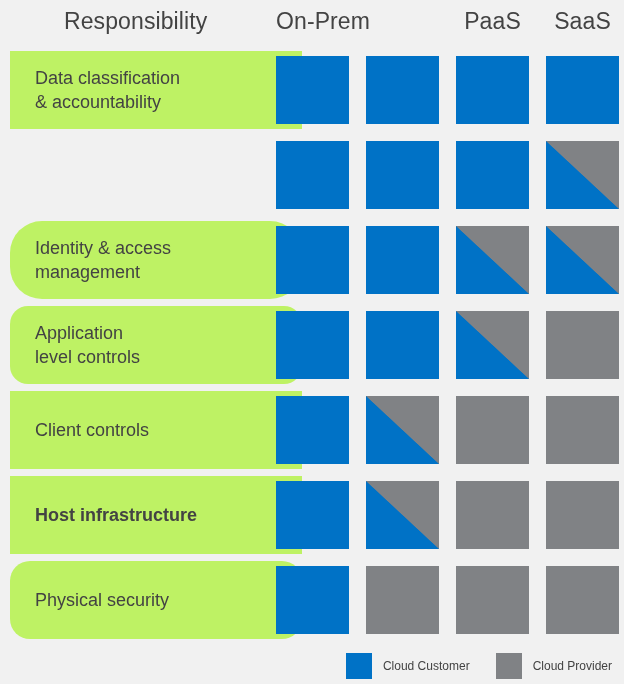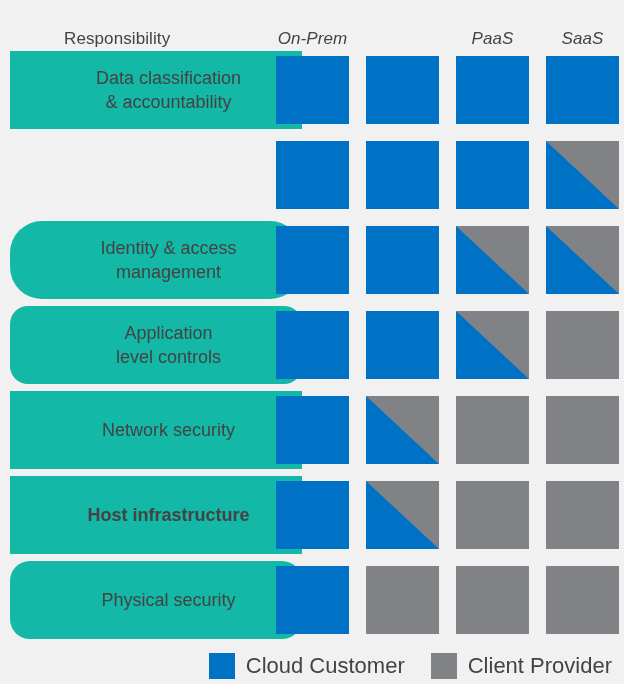--- a/index.html
+++ b/index.html
@@ -25,42 +25,41 @@
 
   
   .header-row {
     position: absolute;
     left: 0; top: 0;
     width: 624px;
     height: 46px;
   }
   .hdr {
     position: absolute;
-    top: 25px;
-    font-size: 17px;
+    top: 7px;
+    font-size: 23px;
     line-height: 28px;
     color: #434343;
     white-space: nowrap;
     letter-spacing: 0.1px;
   }
   .hdr-resp { left: 64px; }
-  .hdr-col  { text-align: center; font-style: italic; }
+  .hdr-col  { text-align: center; }
 
   
   .label-chip {
     position: absolute;
     left: 10px;
     width: 292px;
-    background: #14b8a6;
+    background: #bef264;
     box-sizing: border-box;
     padding-left: 25px;
     display: flex;
     flex-direction: column;
     justify-content: center;
-    text-align: center;
   }
   .label-chip .ltext {
     font-size: 18px;
     line-height: 24.5px;
     color: #434343;
     white-space: pre-line;
   }
 
   
   .cell {
@@ -98,21 +97,21 @@
     margin-left: 26px;
   }
   .legend-swatch {
     width: 26px;
     height: 26px;
     flex: 0 0 auto;
   }
   .sw-customer { background: #0072c6; }
   .sw-provider { background: #808285; }
   .legend-label {
-    font-size: 22px;
+    font-size: 12px;
     line-height: 26px;
     color: #434343;
     margin-left: 11px;
     white-space: nowrap;
   }
 </style>
 </head>
 <body>
 
 <div id="matrix">
@@ -153,21 +152,21 @@
       <div class="ltext">Application
 level controls</div>
     </div>
     <div class="cell cell-full" style="left: 276px; top: 311px; width: 73px; height: 68px;"></div>
     <div class="cell cell-full" style="left: 366px; top: 311px; width: 73px; height: 68px;"></div>
     <div class="cell cell-split" style="left: 456px; top: 311px; width: 73px; height: 68px;">
       <div class="tri"></div>
     </div>
     <div class="cell cell-none" style="left: 546px; top: 311px; width: 73px; height: 68px;"></div>
     <div class="label-chip" style="top: 391px; height: 78px;">
-      <div class="ltext">Network security</div>
+      <div class="ltext">Client controls</div>
     </div>
     <div class="cell cell-full" style="left: 276px; top: 396px; width: 73px; height: 68px;"></div>
     <div class="cell cell-split" style="left: 366px; top: 396px; width: 73px; height: 68px;">
       <div class="tri"></div>
     </div>
     <div class="cell cell-none" style="left: 456px; top: 396px; width: 73px; height: 68px;"></div>
     <div class="cell cell-none" style="left: 546px; top: 396px; width: 73px; height: 68px;"></div>
     <div class="label-chip" style="top: 476px; height: 78px; font-weight: bold;">
       <div class="ltext">Host infrastructure</div>
     </div>
@@ -184,16 +183,16 @@
     <div class="cell cell-none" style="left: 366px; top: 566px; width: 73px; height: 68px;"></div>
     <div class="cell cell-none" style="left: 456px; top: 566px; width: 73px; height: 68px;"></div>
     <div class="cell cell-none" style="left: 546px; top: 566px; width: 73px; height: 68px;"></div>
     <div class="legend" style="top: 648px;">
       <div class="legend-item">
         <div class="legend-swatch sw-customer"></div>
         <div class="legend-label">Cloud Customer</div>
       </div>
       <div class="legend-item">
         <div class="legend-swatch sw-provider"></div>
-        <div class="legend-label">Client Provider</div>
+        <div class="legend-label">Cloud Provider</div>
       </div>
     </div>
   </div>
 
 </body></html>

